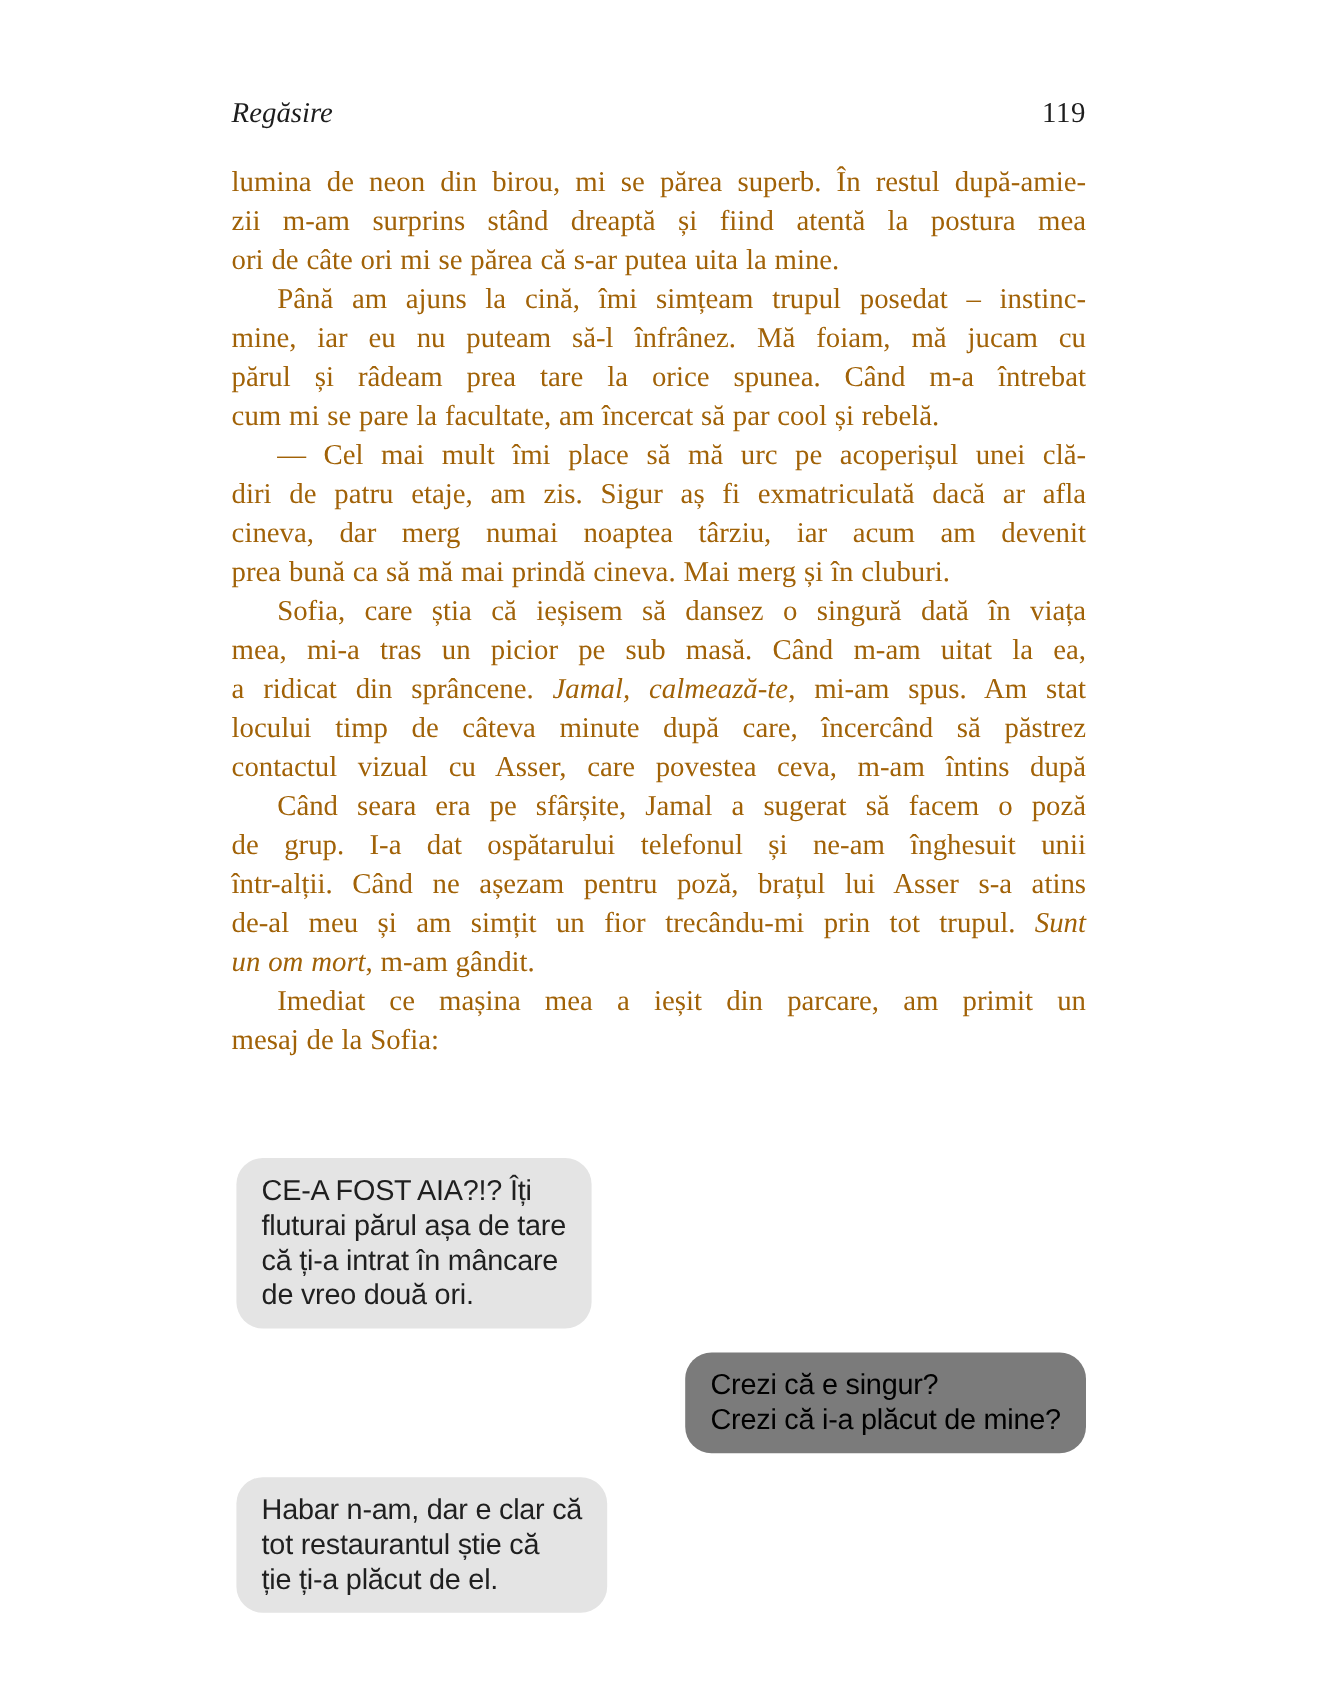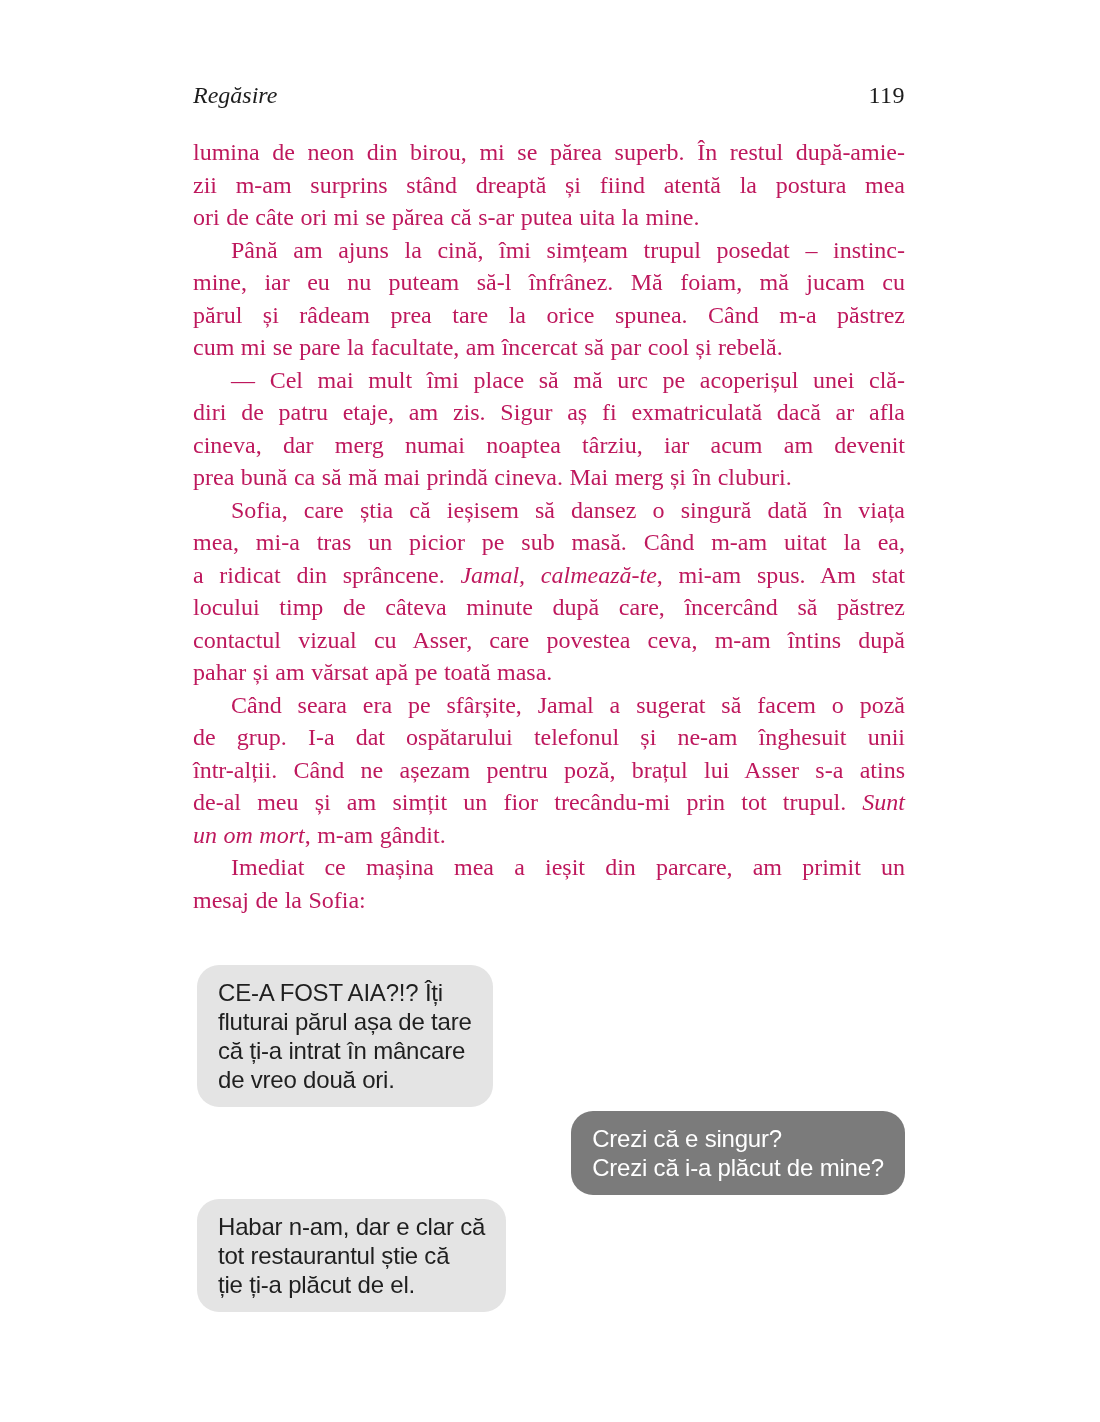--- a/index.html
+++ b/index.html
@@ -20,85 +20,84 @@
   .running-head{font-style:italic;}
   .page-number{font-style:normal;letter-spacing:.5px;}
 
   
   .body-text{
     position:absolute;left:193px;top:136px;width:712px;
   }
   .line{
     font-size:24px;
     line-height:32.5px;
-    color:#be185d;
+    color:#a16207;
     text-align:justify;
     text-align-last:justify;
     white-space:normal;
     word-spacing:.5px;
   }
   .line.last{text-align:left;text-align-last:left;}
   .line.indented{text-indent:38px;}
   .line em{font-style:italic;text-align:center;}
 
   
   .chat{
     position:absolute;left:197px;top:965px;width:708px;
-    display:flex;flex-direction:column;gap:4px;
+    display:flex;flex-direction:column;gap:20px;
     font-family:"Liberation Sans", sans-serif;
   }
   .bubble{
     font-size:24px;
     line-height:29px;
     letter-spacing:-0.2px;
     padding:13px 21px;
     border-radius:22px;
     white-space:pre-line;
     width:max-content;
     max-width:430px;
   }
   .bubble.incoming{
     background:#e4e4e4;
     color:#1f1f1f;
     align-self:flex-start;
   }
   .bubble.outgoing{
     background:#7b7b7b;
-    color:#ffffff;
+    color:#000000;
     align-self:flex-end;
   }
 </style>
 </head>
 <body>
 
 <div class="page">
 
   <div class="header">
     <span class="running-head">Regăsire</span>
     <span class="page-number">119</span>
   </div>
 
   <div class="body-text" id="paragraphs">
       <div class="line"><span>lumina de neon din birou, mi se părea superb. În restul după-amie-</span></div>
       <div class="line"><span>zii m-am surprins stând dreaptă și fiind atentă la postura mea</span></div>
       <div class="line last"><span>ori de câte ori mi se părea că s-ar putea uita la mine.</span></div>
       <div class="line indented"><span>Până am ajuns la cină, îmi simțeam trupul posedat – instinc-</span></div>
       <div class="line"><span>mine, iar eu nu puteam să-l înfrânez. Mă foiam, mă jucam cu</span></div>
-      <div class="line"><span>părul și râdeam prea tare la orice spunea. Când m-a păstrez</span></div>
+      <div class="line"><span>părul și râdeam prea tare la orice spunea. Când m-a întrebat</span></div>
       <div class="line last"><span>cum mi se pare la facultate, am încercat să par cool și rebelă.</span></div>
       <div class="line indented"><span>— Cel mai mult îmi place să mă urc pe acoperișul unei clă-</span></div>
       <div class="line"><span>diri de patru etaje, am zis. Sigur aș fi exmatriculată dacă ar afla</span></div>
       <div class="line"><span>cineva, dar merg numai noaptea târziu, iar acum am devenit</span></div>
       <div class="line last"><span>prea bună ca să mă mai prindă cineva. Mai merg și în cluburi.</span></div>
       <div class="line indented"><span>Sofia, care știa că ieșisem să dansez o singură dată în viața</span></div>
       <div class="line"><span>mea, mi-a tras un picior pe sub masă. Când m-am uitat la ea,</span></div>
       <div class="line"><span>a ridicat din sprâncene. </span><em>Jamal, calmează-te</em><span>, mi-am spus. Am stat</span></div>
       <div class="line"><span>locului timp de câteva minute după care, încercând să păstrez</span></div>
       <div class="line"><span>contactul vizual cu Asser, care povestea ceva, m-am întins după</span></div>
-      <div class="line last"><span>pahar și am vărsat apă pe toată masa.</span></div>
       <div class="line indented"><span>Când seara era pe sfârșite, Jamal a sugerat să facem o poză</span></div>
       <div class="line"><span>de grup. I-a dat ospătarului telefonul și ne-am înghesuit unii</span></div>
       <div class="line"><span>într-alții. Când ne așezam pentru poză, brațul lui Asser s-a atins</span></div>
       <div class="line"><span>de-al meu și am simțit un fior trecându-mi prin tot trupul. </span><em>Sunt</em></div>
       <div class="line last"><em>un om mort</em><span>, m-am gândit.</span></div>
       <div class="line indented"><span>Imediat ce mașina mea a ieșit din parcare, am primit un</span></div>
       <div class="line last"><span>mesaj de la Sofia:</span></div>
     </div>
 
   <div class="chat">

